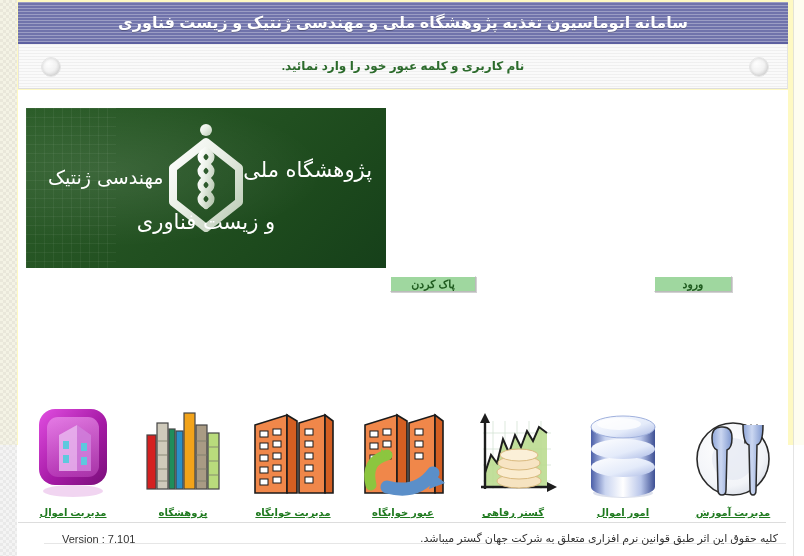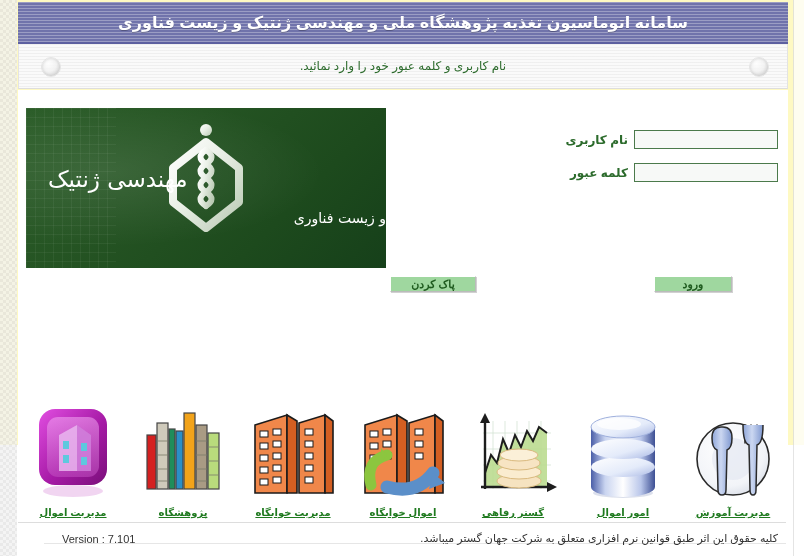--- a/index.html
+++ b/index.html
@@ -60,21 +60,21 @@
       rgba(0,0,0,.045) 0px,
       rgba(0,0,0,.045) 1px,
       rgba(0,0,0,0) 1px,
       rgba(0,0,0,0) 3px);
     border-left:1px solid #e3e3e3;
     border-right:1px solid #e3e3e3;
     border-bottom:1px solid #dddddd;
     display:flex;align-items:center;justify-content:center;
   }
   #subtitle-text{
-    color:#2c6b2c;font-size:12px;font-weight:normal;white-space:nowrap;
+    color:#2c6b2c;font-size:12px;font-weight:bold;white-space:nowrap;
   }
   .corner-orb{
     position:absolute;top:13px;width:18px;height:18px;border-radius:50%;
     background:radial-gradient(circle at 35% 30%,#ffffff 0%,#f2f2f2 48%,#dcdcdc 72%,#eeeeee 100%);
     border:1px solid #e0e0e0;
     box-shadow:inset 0 0 3px rgba(150,150,150,.45);
     opacity:.85;
   }
   .corner-orb.left{left:22px;}
   .corner-orb.right{right:18px;}
@@ -97,22 +97,22 @@
     position:absolute;left:0;top:0;width:90px;height:160px;
     background-image:
       repeating-linear-gradient(to right,rgba(255,255,255,.05) 0 1px,transparent 1px 9px),
       repeating-linear-gradient(to bottom,rgba(255,255,255,.05) 0 1px,transparent 1px 9px);
   }
   #logo-banner .lbl{
     position:absolute;color:#ffffff;white-space:nowrap;
     font-family:"DejaVu Sans",sans-serif;
   }
   #logo-line1{right:14px;top:50px;font-size:21px;}
-  #logo-line2{left:22px;top:58px;font-size:23px;}
-  #logo-line3{left:0;right:0;top:102px;text-align:right;font-size:14px;}
+  #logo-line2{left:22px;top:58px;font-size:19px;}
+  #logo-line3{left:0;right:0;top:102px;text-align:center;font-size:21px;}
 
   
   #logo-emblem{
     position:absolute;left:50%;top:12px;transform:translateX(-50%);
     width:86px;height:130px;
   }
 
   
   #login-form{
     position:absolute;right:10px;top:40px;width:360px;
@@ -217,37 +217,25 @@
             <stop offset="45%" stop-color="#e9efe6"></stop>
             <stop offset="100%" stop-color="#b9c9b3"></stop>
           </linearGradient>
         </defs>
         <circle cx="43" cy="10" r="6" fill="url(#emb)"></circle>
         <path d="M43 22 L76 48 L76 82 L43 108 L10 82 L10 48 Z" fill="none" stroke="url(#emb)" stroke-width="8" stroke-linejoin="round"></path>
         <path d="M43 30 q-11 7 0 14 q11 7 0 14 q-11 7 0 14 q11 7 0 14" fill="none" stroke="url(#emb)" stroke-width="6" stroke-linecap="round"></path>
         <path d="M43 30 q11 7 0 14 q-11 7 0 14 q11 7 0 14 q-11 7 0 14" fill="none" stroke="url(#emb)" stroke-width="6" stroke-linecap="round"></path>
       </svg>
 
+      <div class="lbl" id="logo-line1">پژوهشگاه ملی</div>
       <div class="lbl" id="logo-line2">مهندسی ژنتیک</div>
       <div class="lbl" id="logo-line3">و زیست فناوری</div>
     </div>
 
-    <div id="login-form">
-
-      <div class="form-row">
-        <input class="form-input" type="text" value="" style="">
-        <div class="form-label">نام کاربری</div>
-      </div>
-
-      <div class="form-row">
-        <input class="form-input" type="password" value="" style="">
-        <div class="form-label">کلمه عبور</div>
-      </div>
-
-    </div>
 
     <button class="btn" id="btn-login">ورود</button>
     <button class="btn" id="btn-clear">پاک کردن</button>
 
   </div>
 
   <div id="icon-row">
 
     <div class="icon-cell">
       <svg class="icon-art" viewBox="0 0 92 104">
@@ -349,21 +337,21 @@
             <rect x="26" y="52" width="8" height="6"></rect>
           <rect x="58" y="28" width="8" height="6"></rect>
             <rect x="58" y="40" width="8" height="6"></rect>
           <rect x="58" y="52" width="8" height="6"></rect>
         </g>
         <path d="M14 84 q-6 -24 16 -30" fill="none" stroke="#8cc63f" stroke-width="11" stroke-linecap="round"></path>
         <path d="M30 54 l-6 -7 l0 14 z" fill="#8cc63f"></path>
         <path d="M30 86 q30 8 46 -14" fill="none" stroke="#5b8fc9" stroke-width="13" stroke-linecap="round"></path>
         <path d="M76 72 l-4 16 l16 -6 z" fill="#5b8fc9"></path>
       </svg>
-      <div class="icon-label">اموال خوابگاه</div>
+      <div class="icon-label">عبور خوابگاه</div>
     </div>
 
     <div class="icon-cell">
       <svg class="icon-art" viewBox="0 0 92 104">
         <g stroke="#cfe0cf" stroke-width=".7">
           <line x1="26" y1="20" x2="26" y2="88"></line>
             <line x1="38" y1="20" x2="38" y2="88"></line>
           <line x1="50" y1="20" x2="50" y2="88"></line>
             <line x1="62" y1="20" x2="62" y2="88"></line>
           <line x1="74" y1="20" x2="74" y2="88"></line>

